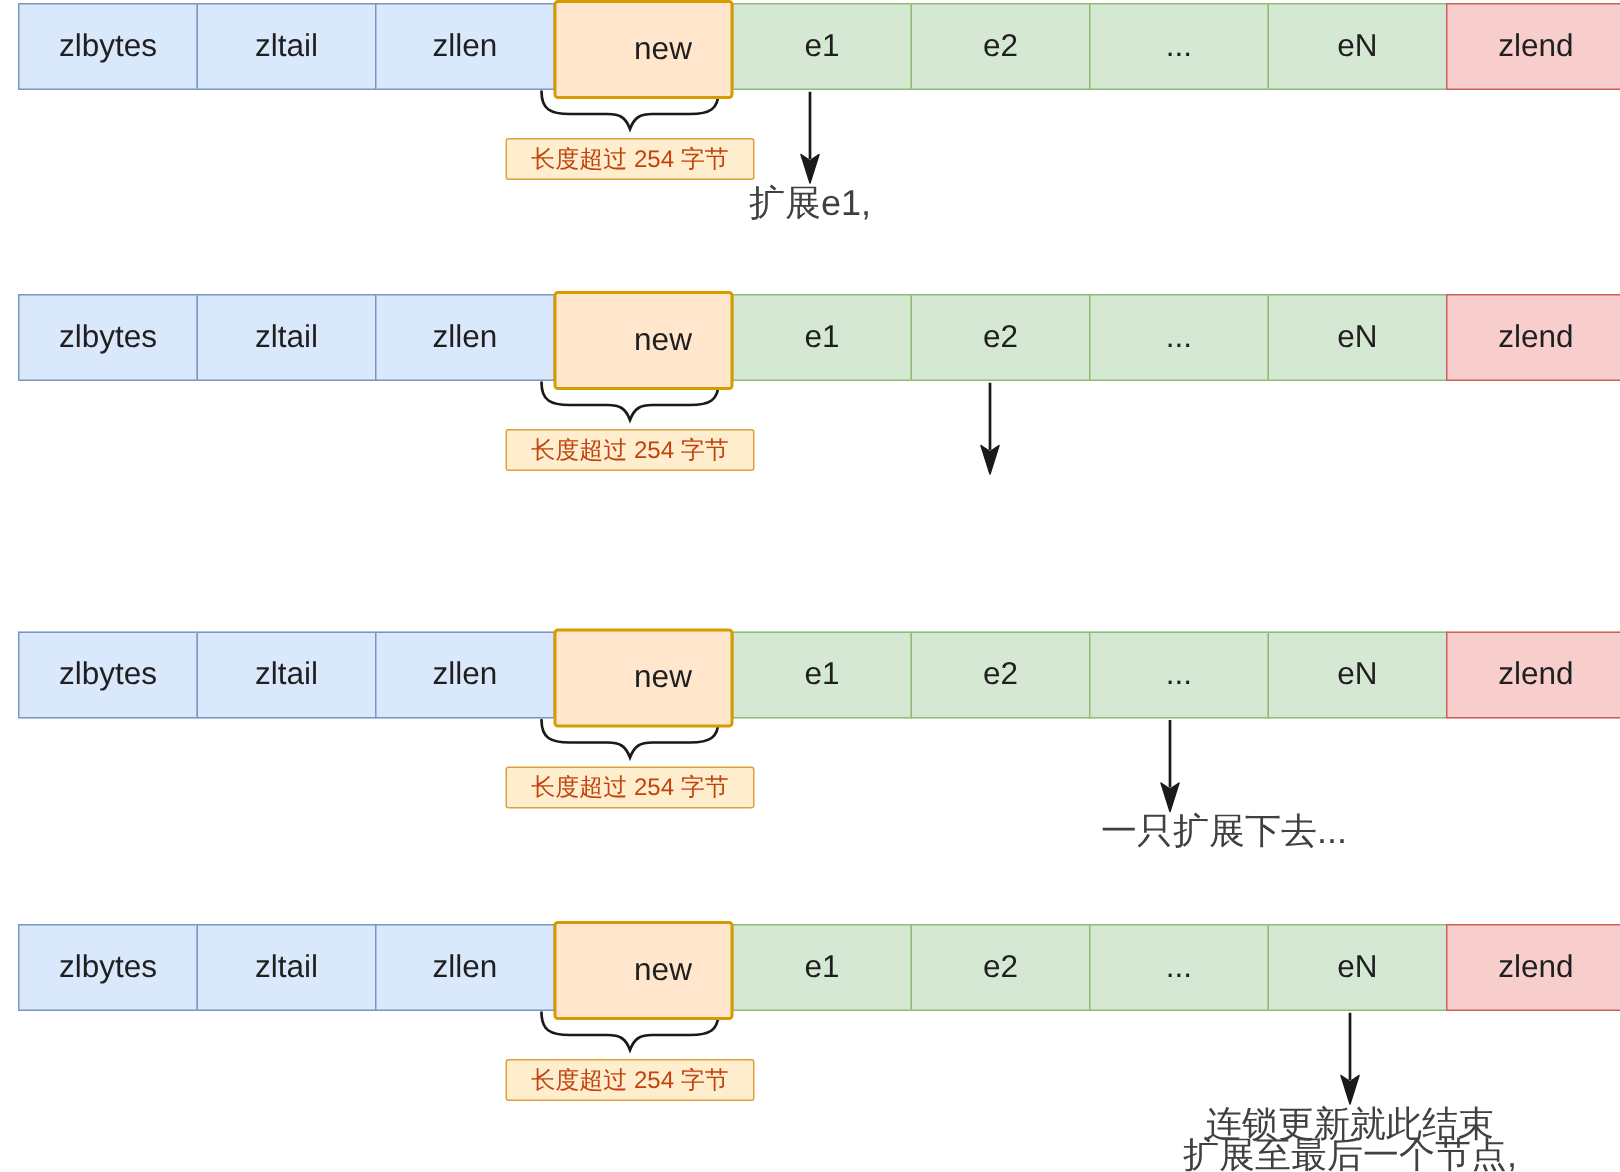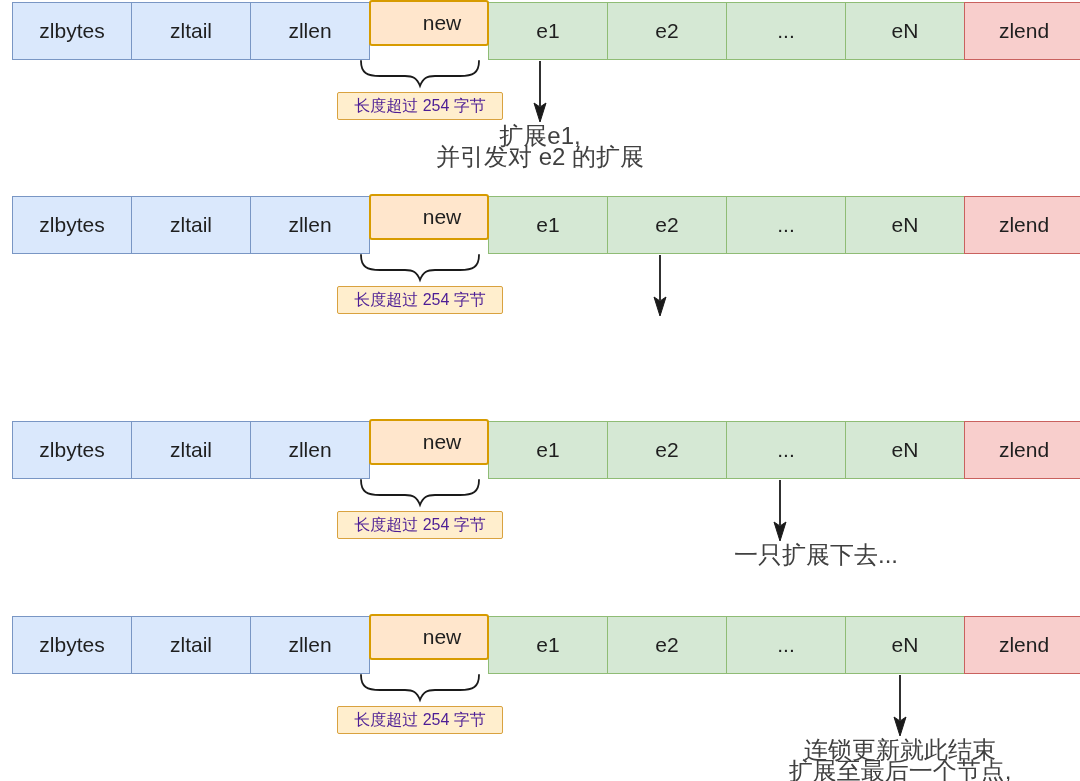--- a/index.html
+++ b/index.html
@@ -9,27 +9,27 @@
   }
   .section{position:absolute;left:0;width:1080px;}
   .cells{display:flex;position:absolute;left:0;top:0;}
   .cell{
     width:120px;height:58px;box-sizing:border-box;border:1px solid #999;
     display:flex;align-items:center;justify-content:center;
     font-size:21px;color:#1f1f1f;margin-left:-1px;flex:0 0 auto;
   }
   .cell.first{margin-left:12px;}
   .cell.new-cell{
-    height:46px;margin-top:-2px;border-width:2px;border-radius:3px;
+    height:66px;margin-top:-2px;border-width:2px;border-radius:3px;
     position:relative;z-index:2;padding-left:26px;
   }
   .brace{position:absolute;z-index:1;}
   .brace-label{
     position:absolute;box-sizing:border-box;border:1px solid;border-radius:2px;
-    font-size:16px;color:#4c1d95;display:flex;align-items:center;justify-content:center;
+    font-size:16px;color:#c2410c;display:flex;align-items:center;justify-content:center;
     white-space:nowrap;
   }
   .arrow{position:absolute;}
   .annotation{
     position:absolute;width:320px;text-align:center;font-size:24px;
     line-height:21px;color:#404040;
   }
   .annotation div{white-space:nowrap;}
 </style>
 </head>
@@ -69,21 +69,20 @@
       <svg class="brace" width="124" height="30" viewBox="0 0 124 30" style="left: 358px; top: 58px;">
         <path d="M 3,1 C 3,13 9,16 22,16 L 47,16 C 55,16 59,18 62,26 C 65,18 69,16 77,16 L 102,16 C 115,16 121,13 121,1" fill="none" stroke="#1a1a1a" stroke-width="1.8" stroke-linecap="round"></path>
       </svg>
       <div class="brace-label" style="left: 337px; top: 90px; width: 166px; height: 28px; background: rgb(255, 238, 205); border-color: rgb(217, 162, 63);">长度超过 254 字节</div>
       <svg class="arrow" width="18" height="62" viewBox="0 0 18 62" style="left: 531px; top: 59px;">
         <line x1="9" y1="0" x2="9" y2="45" stroke="#1a1a1a" stroke-width="1.8"></line>
         <path d="M 9,61 L 3,42 L 9,46 L 15,42 Z" fill="#1a1a1a" stroke="#1a1a1a" stroke-width="1" stroke-linejoin="round"></path>
       </svg>
       <div class="annotation" style="left: 380px; top: 123px;">
         <div>扩展e1,</div>
-        <div>并引发对 e2 的扩展</div>
       </div>
     </div>
     <div class="section" style="top: 196px;">
       <div class="cells">
         <div class="cell first" style="background: rgb(218, 232, 252); border-color: rgb(121, 150, 196);">
           <span>zlbytes</span>
         </div>
         <div class="cell" style="background: rgb(218, 232, 252); border-color: rgb(121, 150, 196);">
           <span>zltail</span>
         </div>

